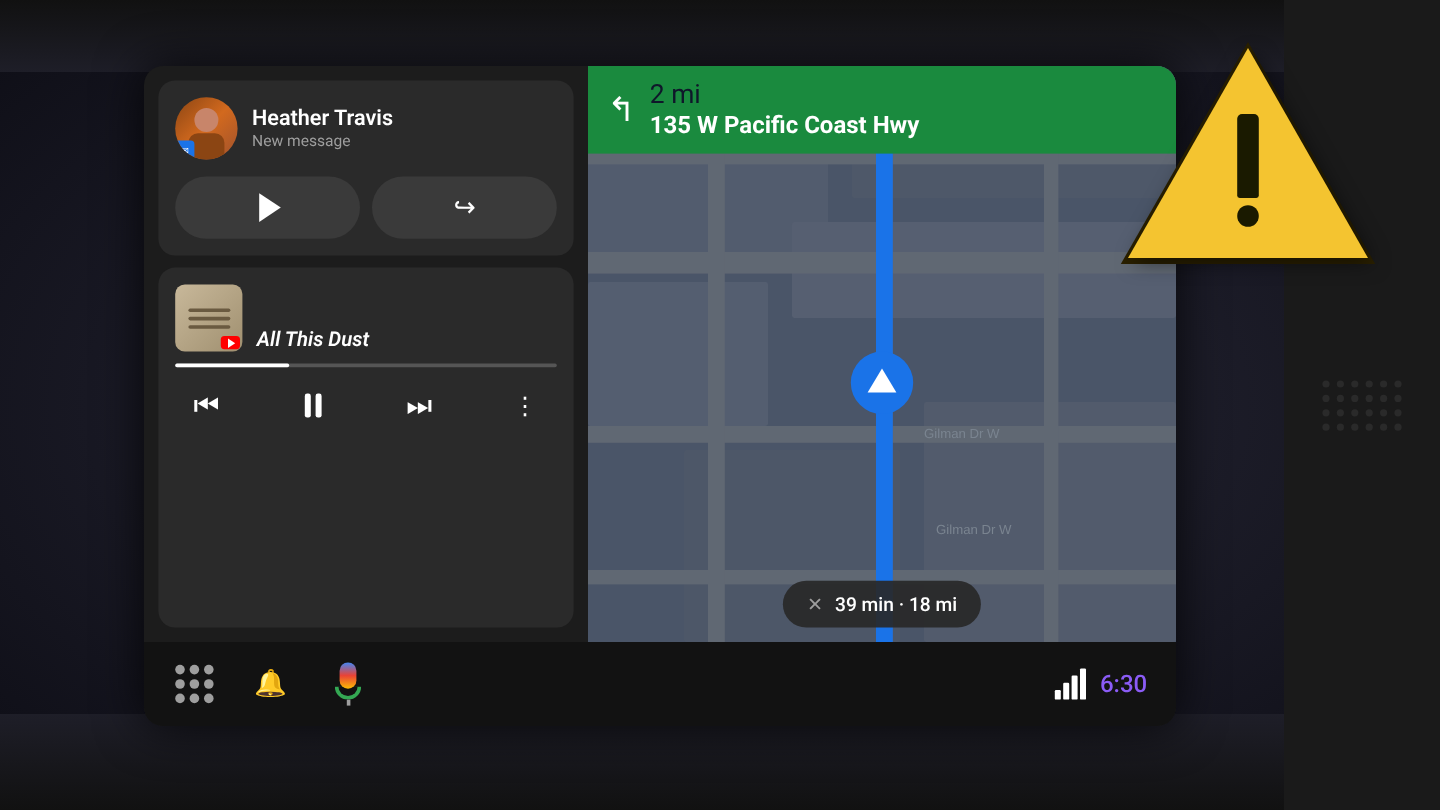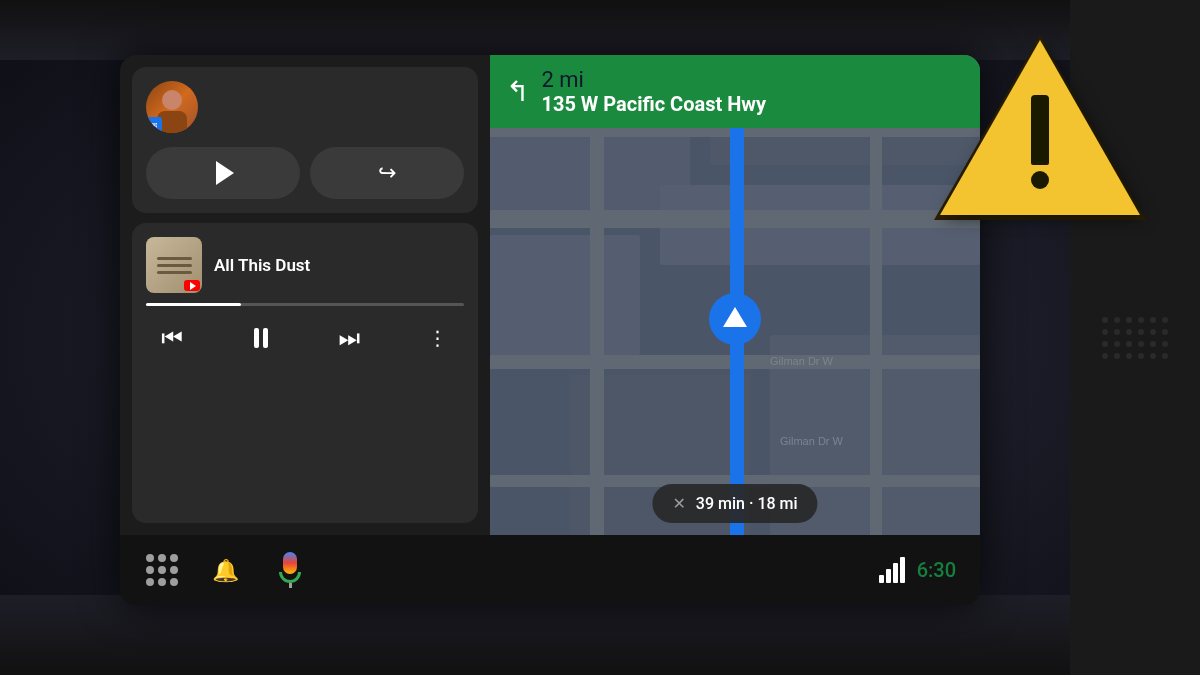--- a/index.html
+++ b/index.html
@@ -213,23 +213,24 @@
     
     .music-card {
       background: #2a2a2a;
       border-radius: 14px;
       padding: 14px;
       flex: 1;
     }
 
     .music-header {
       display: flex;
-      align-items: center;
+      align-items: flex-end;
       gap: 12px;
       margin-bottom: 6px;
+      font-style: italic;
     }
 
     .album-art {
       width: 56px;
       height: 56px;
       border-radius: 8px;
       background: linear-gradient(135deg, #c8b89a 0%, #a09070 100%);
       flex-shrink: 0;
       position: relative;
       display: flex;
@@ -494,21 +495,21 @@
 
     .signal-bar {
       background: #ffffff;
       border-radius: 1px;
       width: 5px;
     }
 
     .time-display {
       font-size: 20px;
       font-weight: 500;
-      color: #15803d;
+      color: #8b5cf6;
     }
 
     
     .warning-overlay {
       position: absolute;
       right: 60px;
       top: 40px;
       z-index: 5;
     }
 
@@ -621,20 +622,24 @@
       <div class="message-card">
         <div class="message-header">
           <div class="avatar">
             <div class="avatar-person">
               <div class="avatar-head"></div>
               <div class="avatar-body"></div>
             </div>
             <div class="message-icon-badge">
               <span style="font-size:8px; color:white;">✉</span>
             </div>
+          </div>
+          <div class="message-text-info">
+            <div class="sender-name">Heather Travis</div>
+            <div class="message-label">New message</div>
           </div>
         </div>
         <div class="message-actions">
           <button class="action-btn">
             <div class="play-icon"></div>
           </button>
           <button class="action-btn">
             <span class="reply-icon" style="font-size:22px; display:inline-block; transform:scaleX(-1);">↩</span>
           </button>
         </div>

